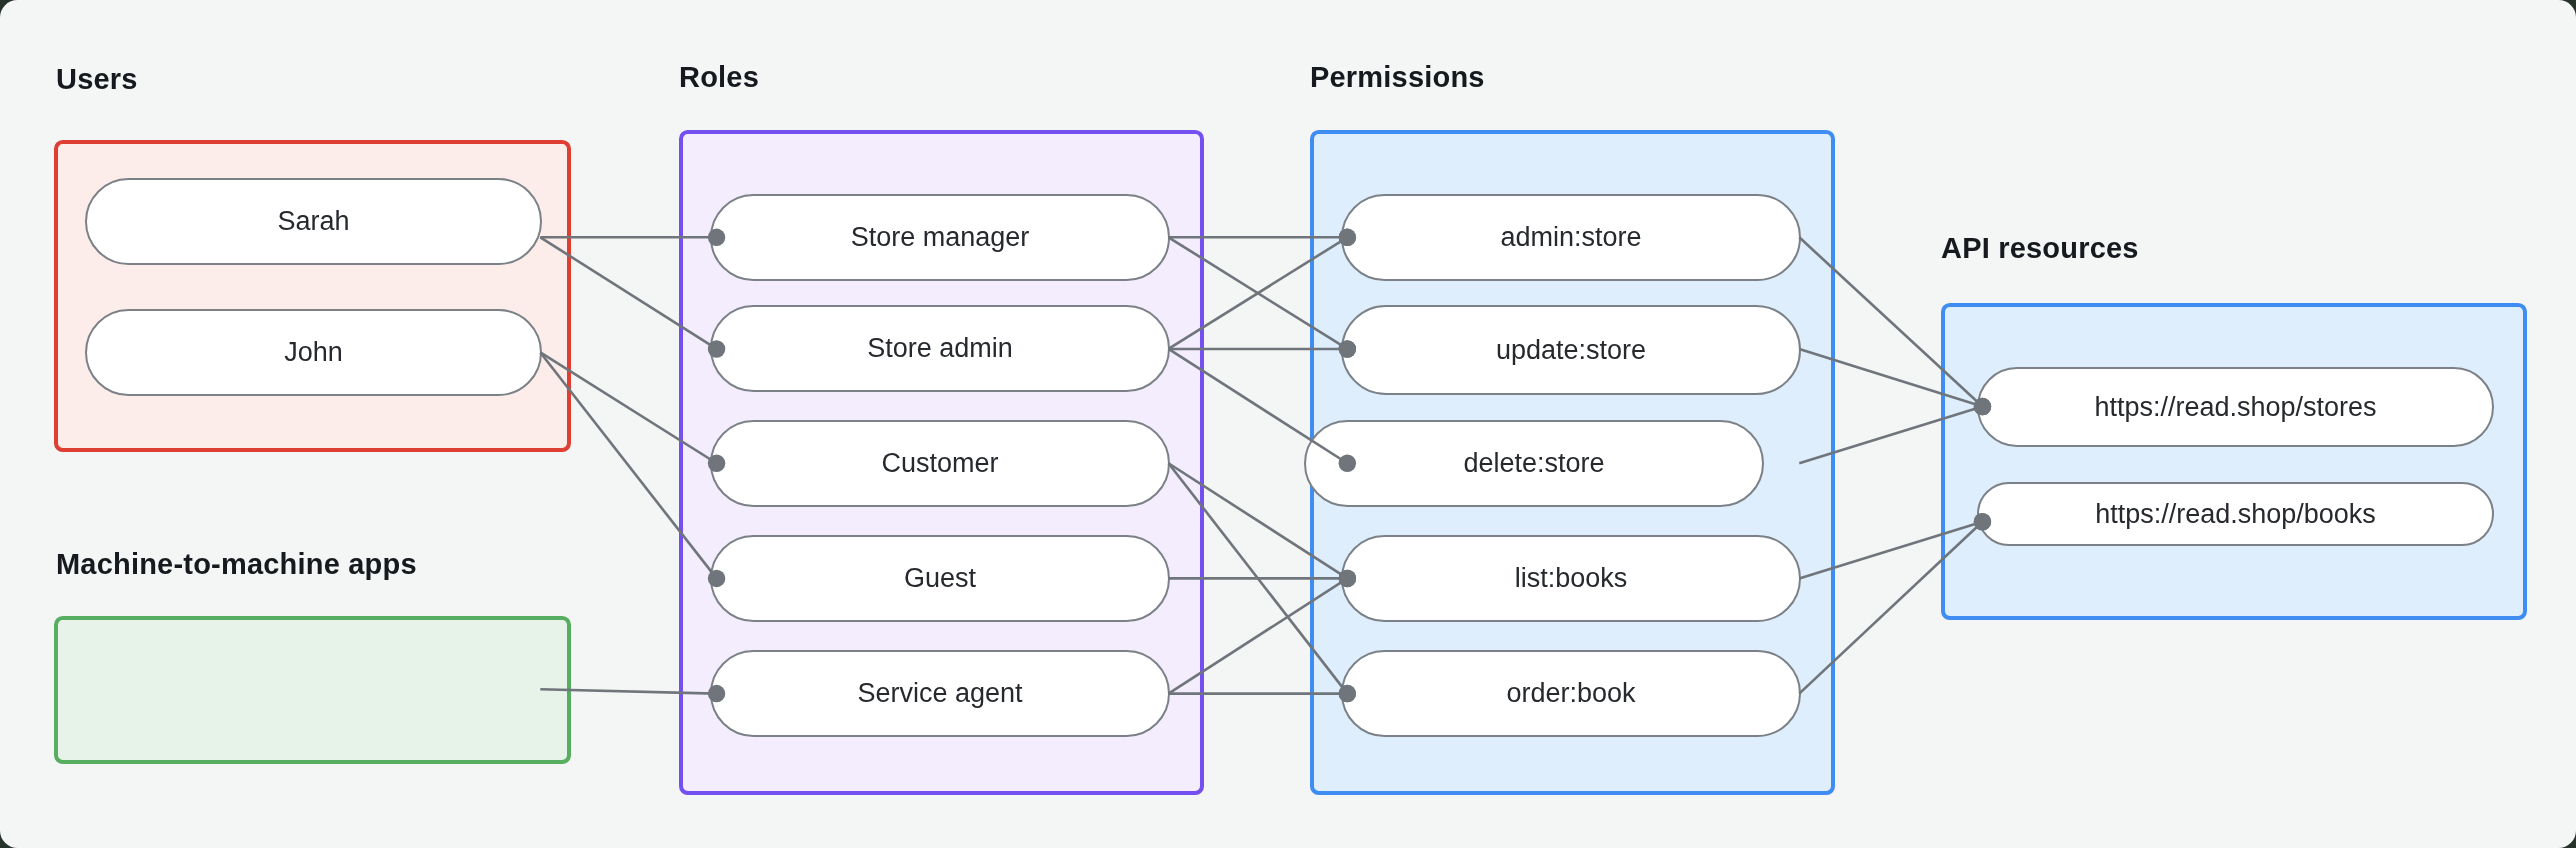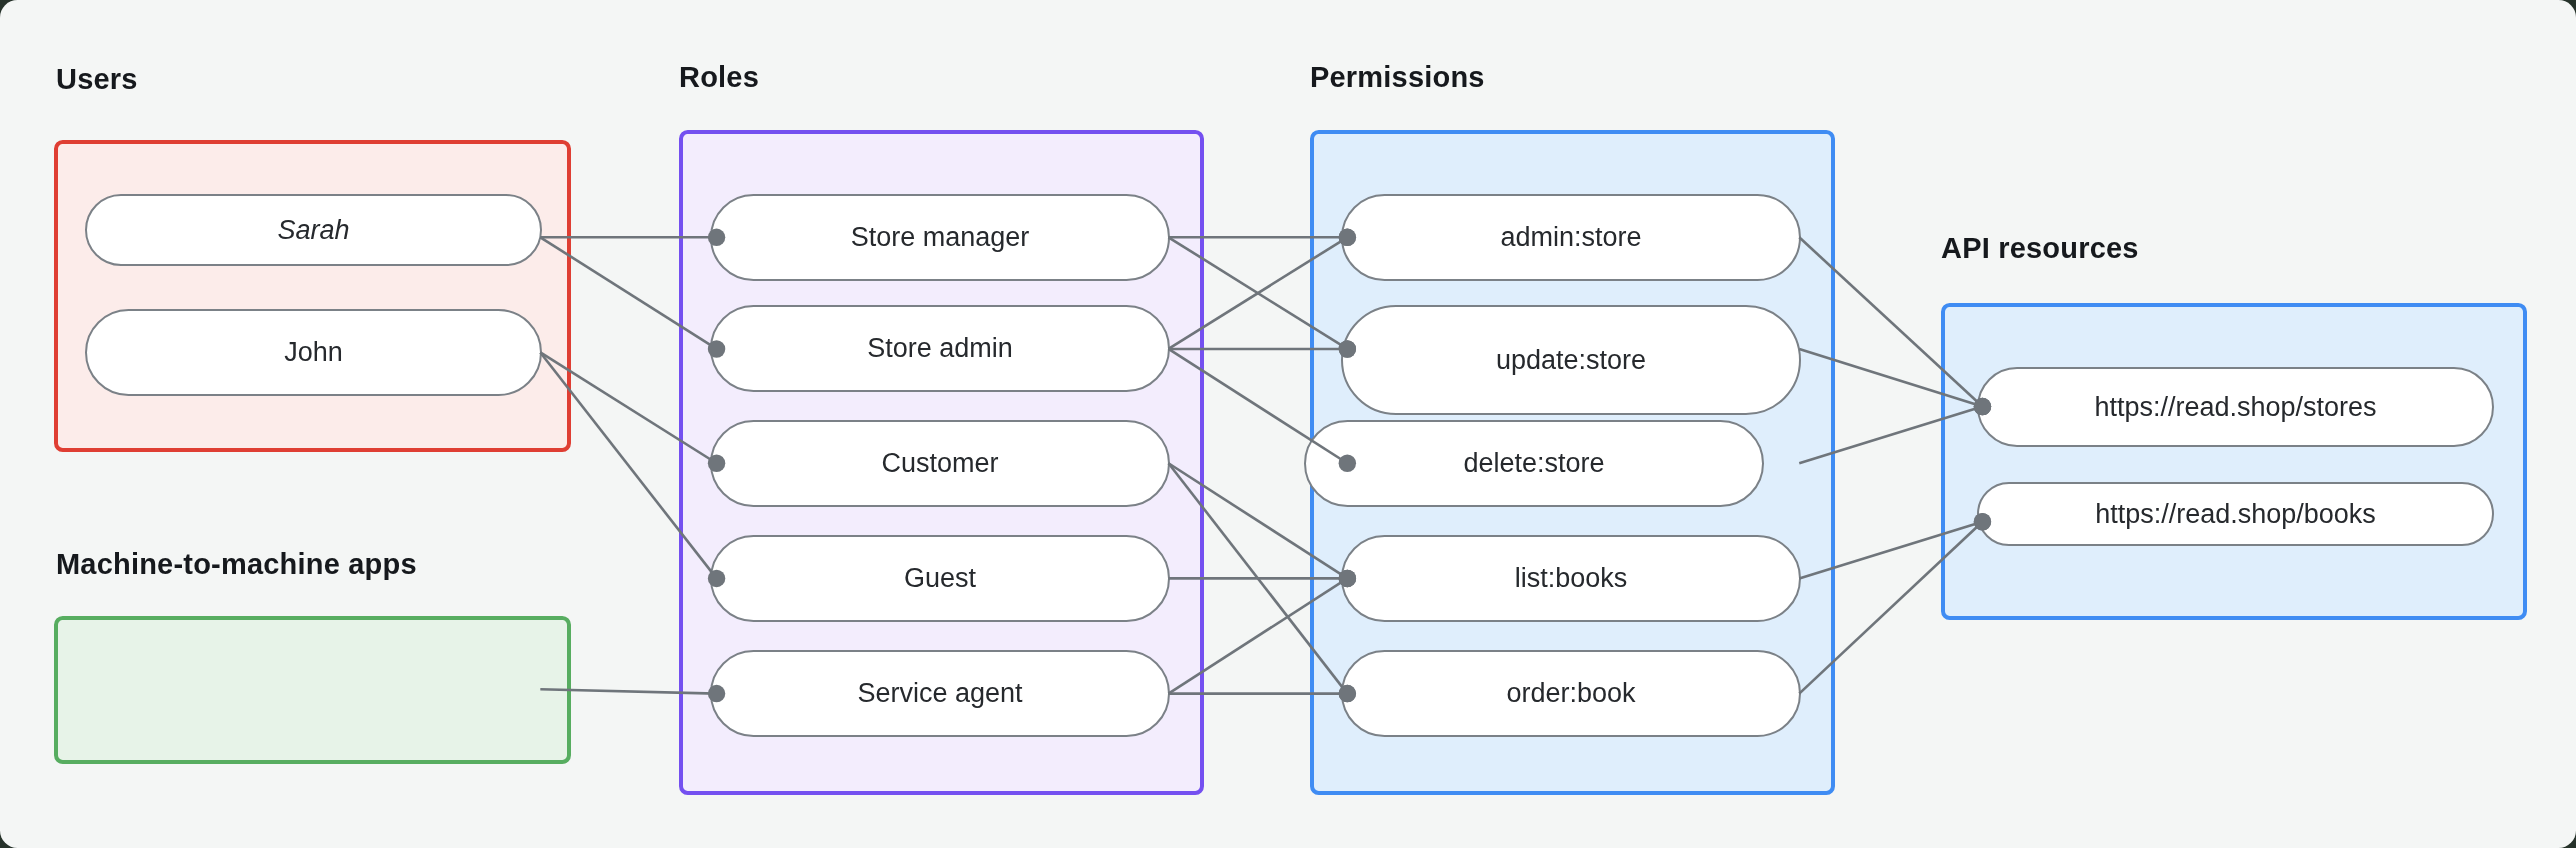--- a/index.html
+++ b/index.html
@@ -116,28 +116,28 @@
       <circle cx="2272" cy="466" r="10" fill="#6f757b"></circle>
       <line x1="2062" y1="400" x2="2272" y2="466" stroke="#6f757b" stroke-width="3"></line>
       <circle cx="2272" cy="466" r="10" fill="#6f757b"></circle>
       <line x1="2062" y1="531" x2="2272" y2="466" stroke="#6f757b" stroke-width="3"></line>
       <circle cx="2272" cy="466" r="10" fill="#6f757b"></circle>
       <line x1="2062" y1="663" x2="2272" y2="598" stroke="#6f757b" stroke-width="3"></line>
       <circle cx="2272" cy="598" r="10" fill="#6f757b"></circle>
       <line x1="2062" y1="795" x2="2272" y2="598" stroke="#6f757b" stroke-width="3"></line>
       <circle cx="2272" cy="598" r="10" fill="#6f757b"></circle>
     </svg>
-<div class="node" style="left: 85px; top: 194px; width: 457px; height: 72px; font-style: italic;">Sarah</div>
+<div class="node" style="left: 85px; top: 178px; width: 457px; height: 87px;">Sarah</div>
     <div class="node" style="left: 85px; top: 309px; width: 457px; height: 87px;">John</div>
     <div class="node" style="left: 710px; top: 194px; width: 460px; height: 87px;">Store manager</div>
     <div class="node" style="left: 710px; top: 305px; width: 460px; height: 87px;">Store admin</div>
     <div class="node" style="left: 710px; top: 420px; width: 460px; height: 87px;">Customer</div>
     <div class="node" style="left: 710px; top: 535px; width: 460px; height: 87px;">Guest</div>
     <div class="node" style="left: 710px; top: 650px; width: 460px; height: 87px;">Service agent</div>
     <div class="node" style="left: 1341px; top: 194px; width: 460px; height: 87px;">admin:store</div>
-    <div class="node" style="left: 1341px; top: 305px; width: 460px; height: 110px;">update:store</div>
+    <div class="node" style="left: 1341px; top: 305px; width: 460px; height: 90px;">update:store</div>
     <div class="node" style="left: 1304px; top: 420px; width: 460px; height: 87px;">delete:store</div>
     <div class="node" style="left: 1341px; top: 535px; width: 460px; height: 87px;">list:books</div>
     <div class="node" style="left: 1977px; top: 367px; width: 517px; height: 80px;">https://read.shop/stores</div>
     <div class="node" style="left: 1341px; top: 650px; width: 460px; height: 87px;">order:book</div>
     <div class="node" style="left: 1977px; top: 482px; width: 517px; height: 64px;">https://read.shop/books</div>
   </div>
 
 
 </body></html>

